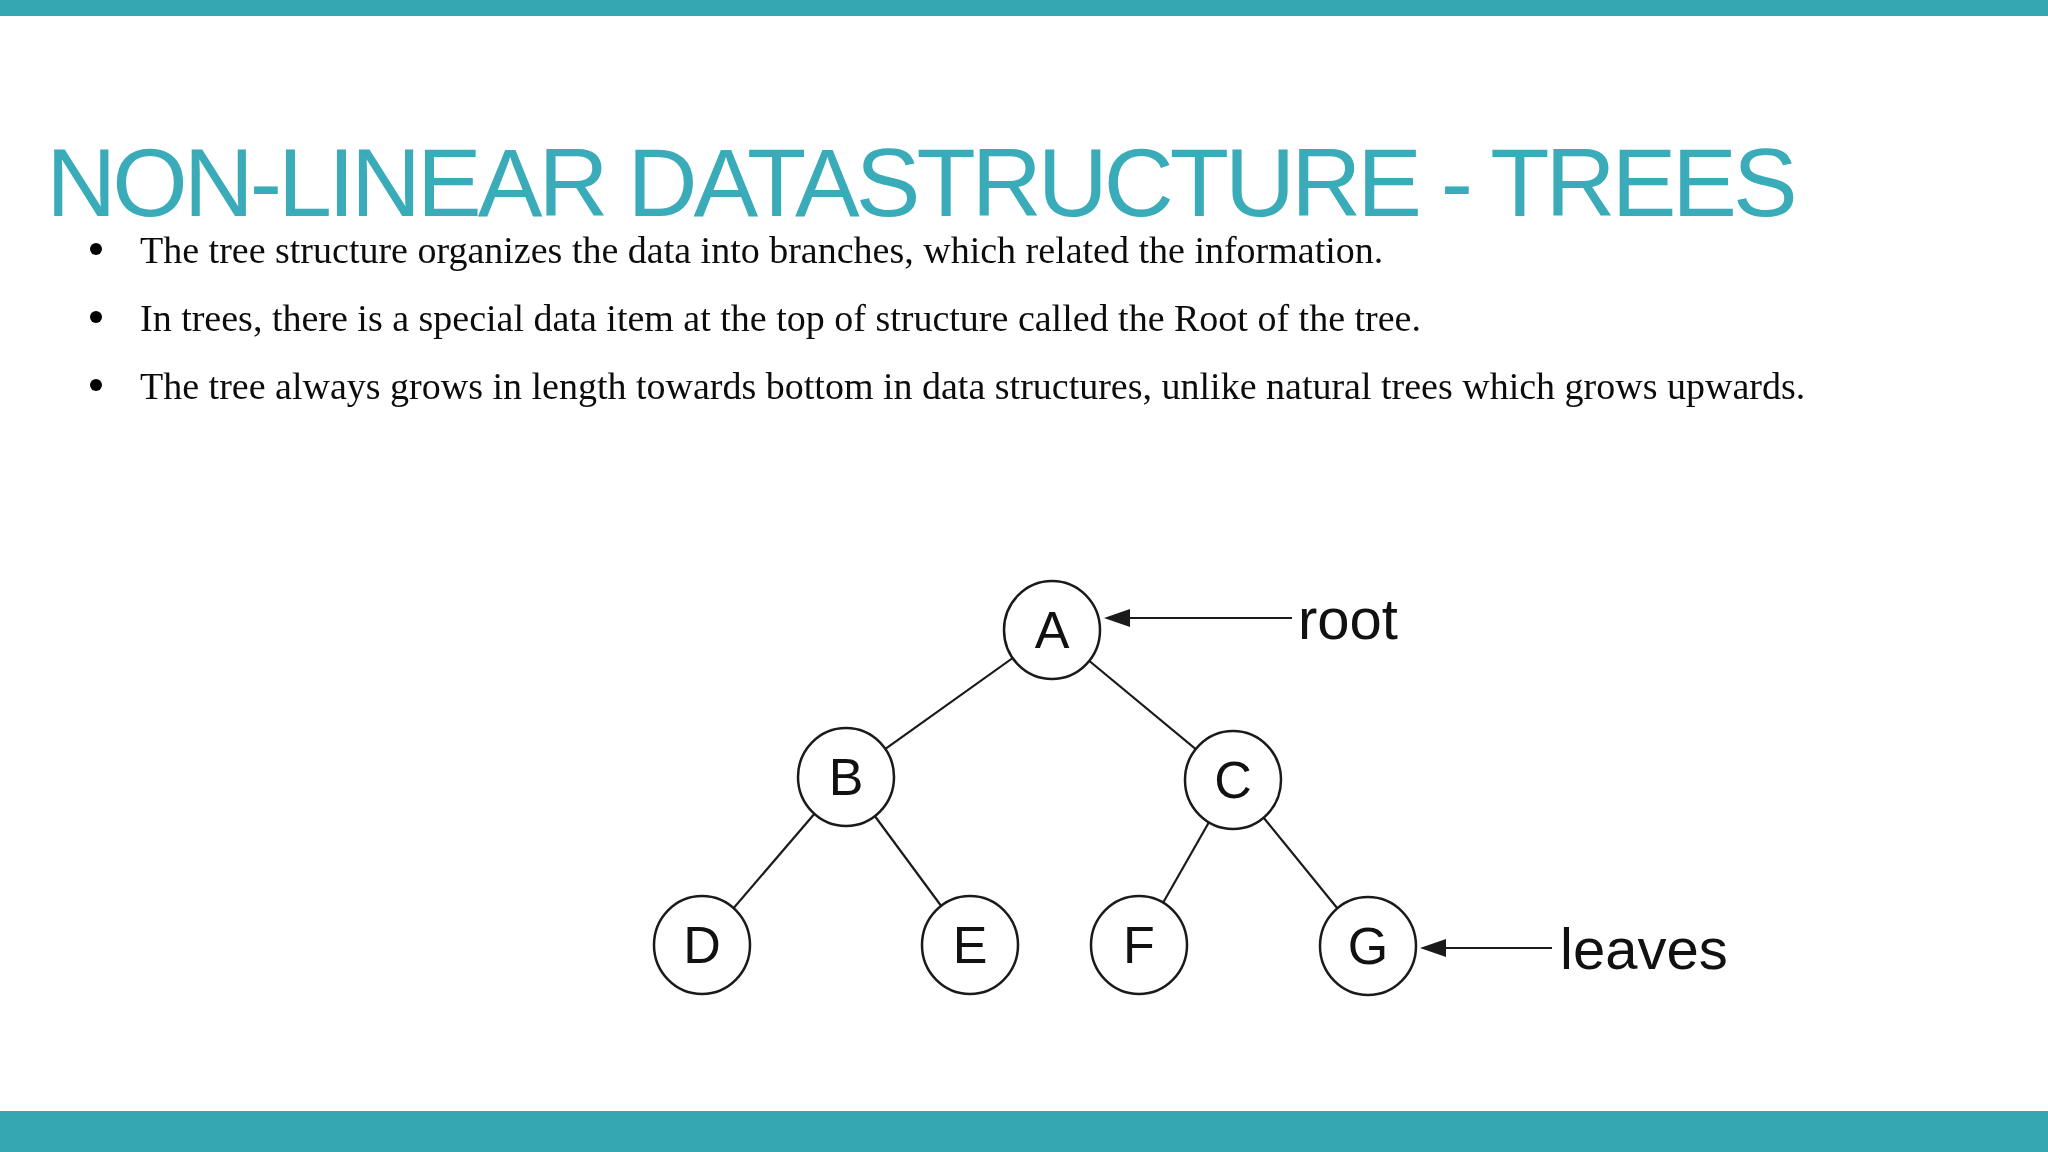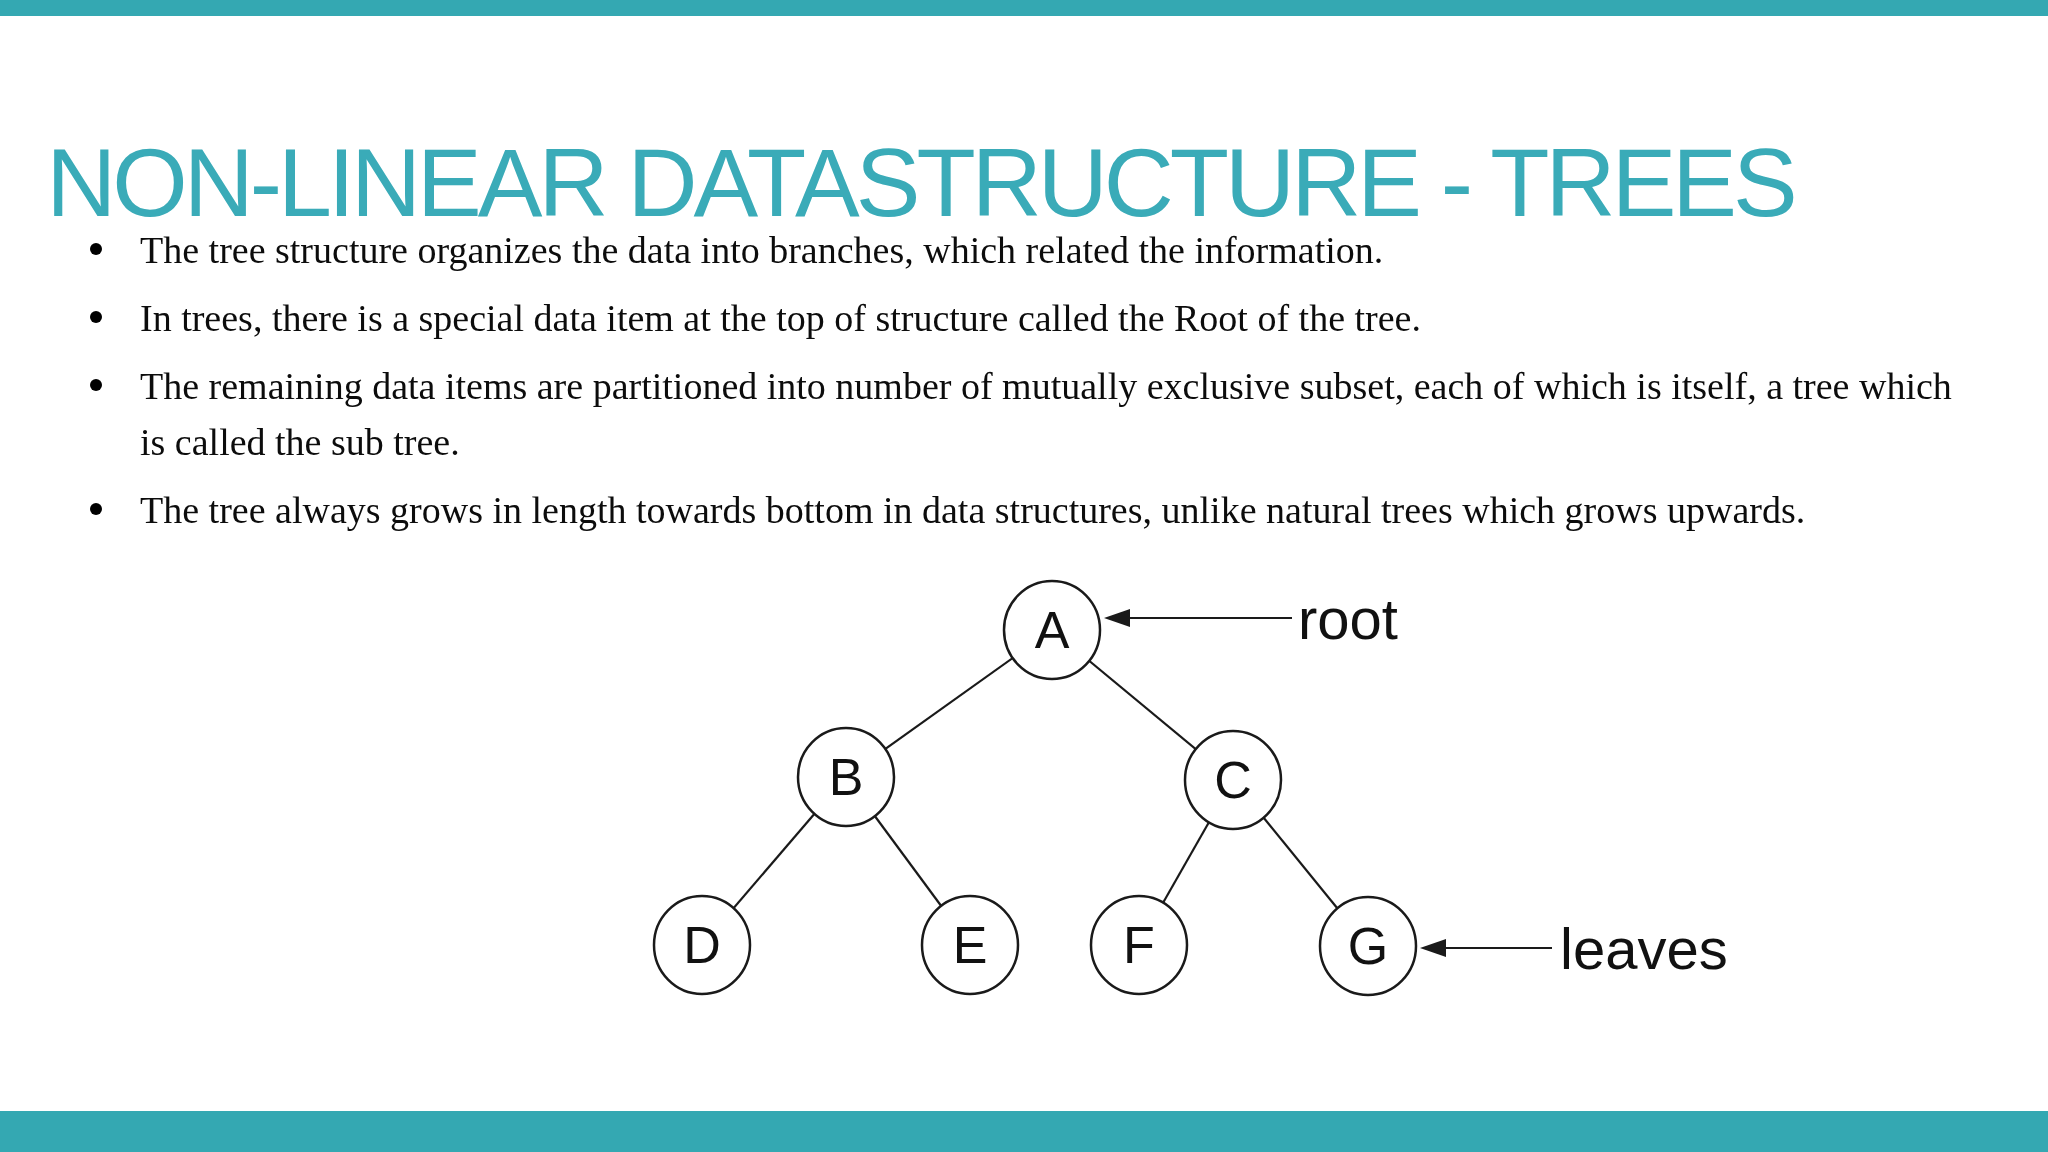--- a/index.html
+++ b/index.html
@@ -37,21 +37,20 @@
 <body>
 
 <div class="slide">
   <div class="bar top"></div>
 
   <h1 class="title">NON-LINEAR DATASTRUCTURE - TREES</h1>
 
   <ul class="bullets">
       <li><span class="dot"></span><span>The tree structure organizes the data into branches, which related the information.</span></li>
       <li><span class="dot"></span><span>In trees, there is a special data item at the top of structure called the Root of the tree.</span></li>
-      <li><span class="dot"></span><span>The remaining data items are partitioned into number of mutually exclusive subset, each of which is itself, a tree which is called the sub tree.</span></li>
       <li><span class="dot"></span><span>The tree always grows in length towards bottom in data structures, unlike natural trees which grows upwards.</span></li>
     </ul>
 
   <svg class="diagram" viewBox="0 0 2048 1152" xmlns="http://www.w3.org/2000/svg">
       <line x1="1052" y1="630" x2="846" y2="777" stroke="#1a1a1a" stroke-width="2.2"></line>
       <line x1="1052" y1="630" x2="1233" y2="780" stroke="#1a1a1a" stroke-width="2.2"></line>
       <line x1="846" y1="777" x2="702" y2="945" stroke="#1a1a1a" stroke-width="2.2"></line>
       <line x1="846" y1="777" x2="970" y2="945" stroke="#1a1a1a" stroke-width="2.2"></line>
       <line x1="1233" y1="780" x2="1139" y2="945" stroke="#1a1a1a" stroke-width="2.2"></line>
       <line x1="1233" y1="780" x2="1368" y2="946" stroke="#1a1a1a" stroke-width="2.2"></line>

